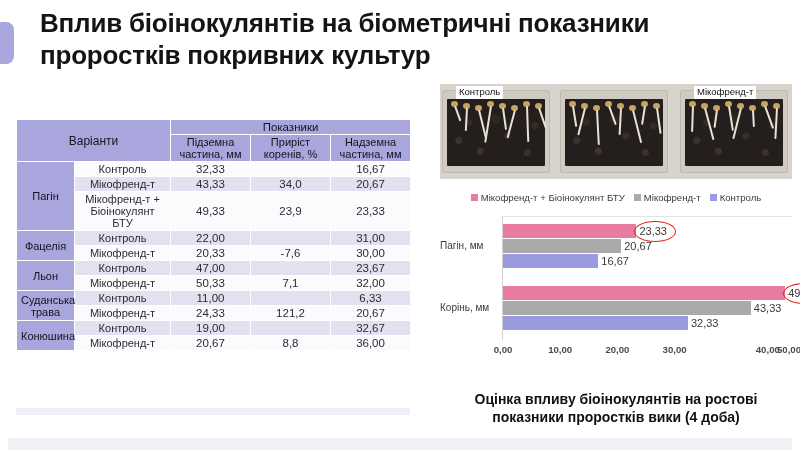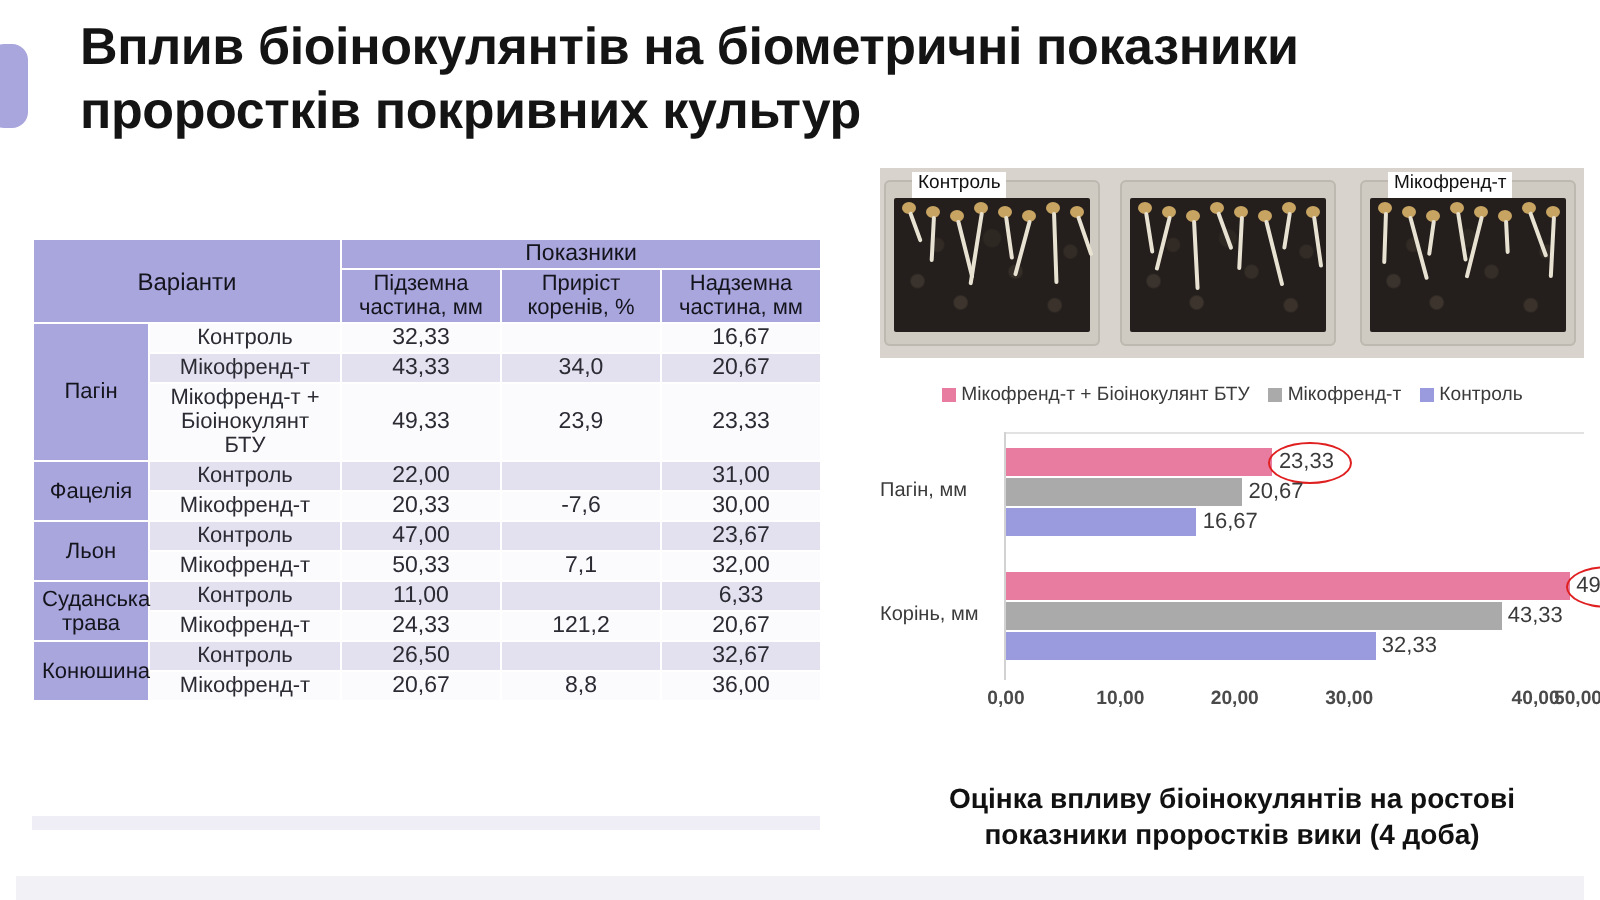--- a/index.html
+++ b/index.html
@@ -204,21 +204,21 @@
       </tr>
       <tr>
         <td class="treat band-a">Мікофренд-т</td>
         <td class="num band-a">24,33</td>
         <td class="num band-a bold">121,2</td>
         <td class="num band-a bold">20,67</td>
       </tr>
       <tr>
         <td class="grp" rowspan="2">Конюшина</td>
         <td class="treat band-b">Контроль</td>
-        <td class="num band-b">26,50</td>
+        <td class="num band-b">19,00</td>
         <td class="num band-b"></td>
         <td class="num band-b">32,67</td>
       </tr>
       <tr>
         <td class="treat band-a">Мікофренд-т</td>
         <td class="num band-a">20,67</td>
         <td class="num band-a bold">8,8</td>
         <td class="num band-a bold">36,00</td>
       </tr>
     </tbody>

